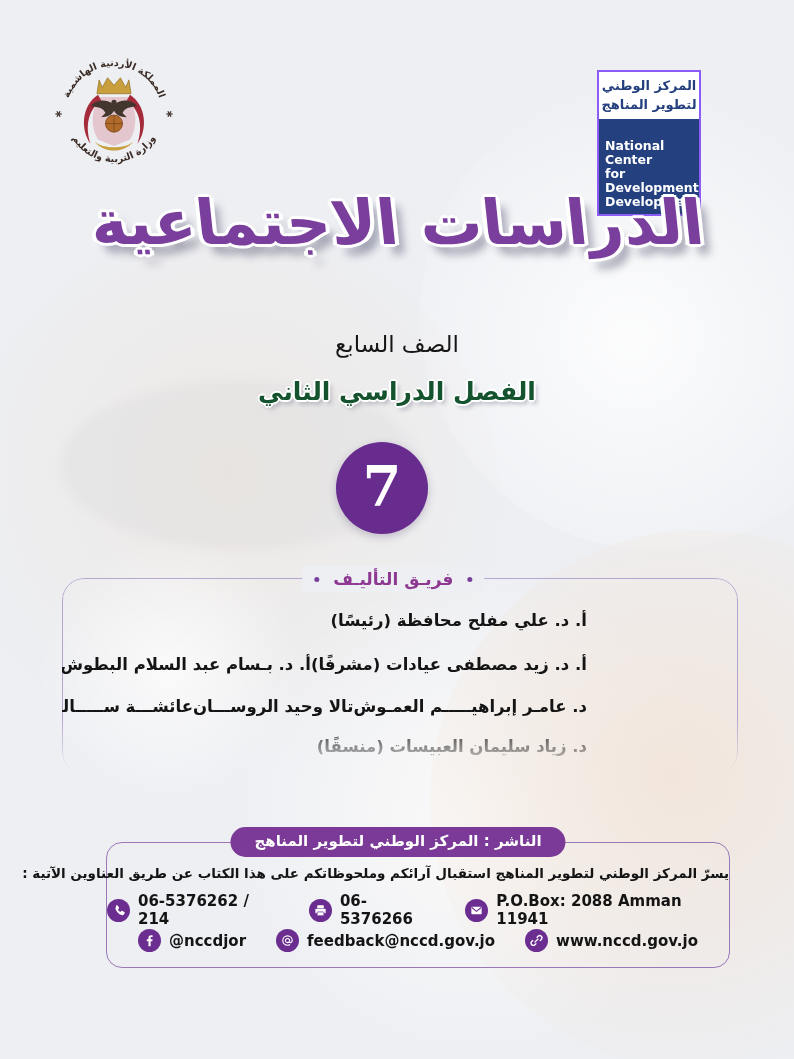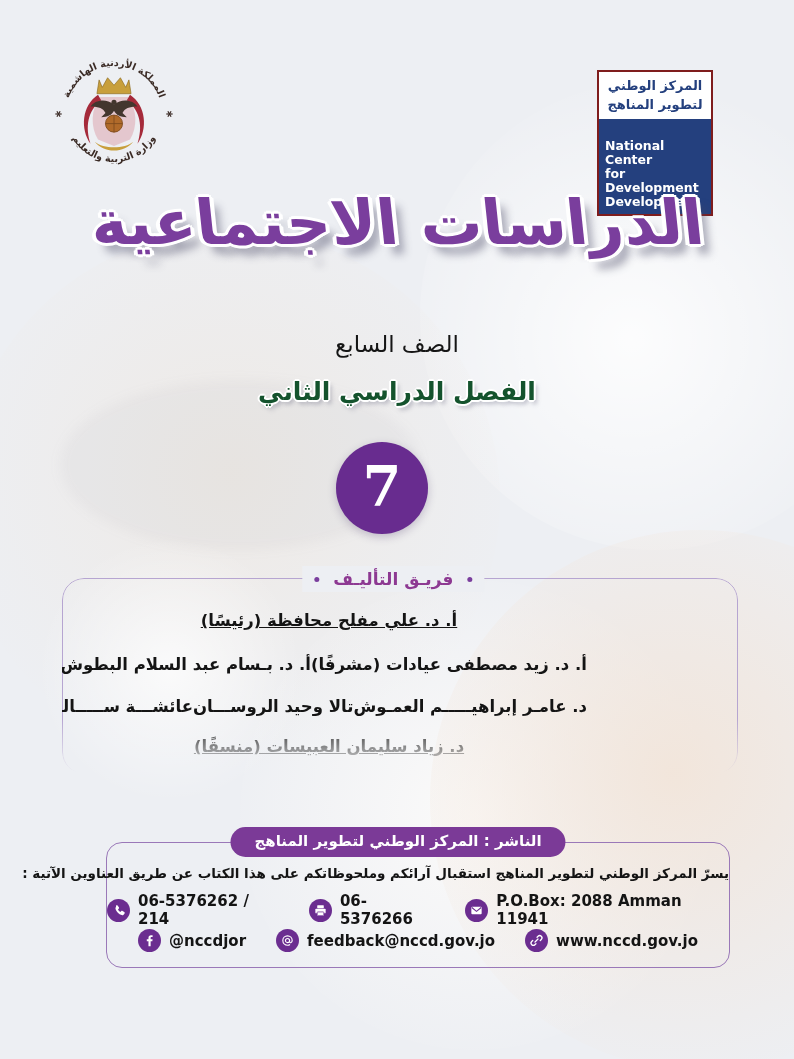--- a/index.html
+++ b/index.html
@@ -18,21 +18,21 @@
         background:radial-gradient(circle, rgba(252,251,250,.95), rgba(252,251,250,0) 75%);}
   .bgc5{left:430px;top:530px;width:540px;height:540px;
         background:radial-gradient(circle at 45% 45%, rgba(242,229,218,.95), rgba(242,229,218,0) 76%);}
   .bgblob{position:absolute;left:60px;top:380px;width:360px;height:170px;border-radius:50%;
         background:rgba(120,110,130,.05);filter:blur(6px);}
 
   
   .ministry{position:absolute;left:50px;top:50px;width:128px;height:128px;}
 
   
-  .nccd{position:absolute;left:597px;top:70px;width:116px;border:2px solid #7f1d1d;background:#fff;
+  .nccd{position:absolute;left:597px;top:70px;width:104px;border:2px solid #8b5cf6;background:#fff;
         box-sizing:border-box;}
   .nccd-ar{direction:rtl;text-align:center;color:#24407e;font-weight:bold;font-size:13px;
         line-height:1.45;padding:5px 2px 4px 2px;}
   .nccd-en{background:#24407e;color:#fff;font-weight:bold;font-size:12.5px;line-height:1.12;
         padding:20px 5px 5px 6px;text-align:left;}
 
   
   .main-title{position:absolute;left:0;right:0;top:186px;margin:0;text-align:center;direction:rtl;
         font-size:62px;font-weight:bold;color:#7a3e9d;white-space:nowrap;
         transform:skewX(6deg);
@@ -59,21 +59,21 @@
         border:1.5px solid #b6a5d1;border-radius:22px;
         -webkit-mask-image:linear-gradient(#000 72%,transparent 99%);
         mask-image:linear-gradient(#000 72%,transparent 99%);}
   .authors-heading{position:absolute;left:50%;top:566px;transform:translateX(-52%);
         background:#edeff3;padding:0 12px;display:flex;align-items:center;gap:14px;height:26px;z-index:2;}
   .authors-heading .ttl{direction:rtl;color:#8d3992;font-weight:bold;font-size:17px;white-space:nowrap;text-align:center;}
   .hdot{width:5px;height:5px;border-radius:50%;background:#7a3e9d;display:inline-block;}
   .authors-lines{position:absolute;left:8px;right:150px;top:0;bottom:0;direction:rtl;
         color:#141414;font-weight:bold;font-size:16.5px;}
   .a-line{position:absolute;left:0;right:0;white-space:nowrap;}
-  .a-center{text-align:center;text-decoration:underline;}
+  .a-center{text-align:right;}
   .a-flex{display:flex;justify-content:space-between;}
   .a1{top:32px;} .a2{top:76px;} .a3{top:118px;} .a4{top:158px;}
 
   
   .pub-box{position:absolute;left:106px;top:842px;width:624px;height:126px;box-sizing:border-box;
         border:1.5px solid #9a78b8;border-radius:16px;}
   .pub-badge{position:absolute;left:50%;top:-16px;transform:translateX(calc(-50% - 20px));
         background:#7b3a97;color:#fff;font-weight:bold;font-size:15px;direction:rtl;
         padding:5px 24px 7px 24px;border-radius:999px;white-space:nowrap;z-index:2;}
   .pub-intro{position:absolute;left:0;right:0;top:22px;margin:0;text-align:center;direction:rtl;

